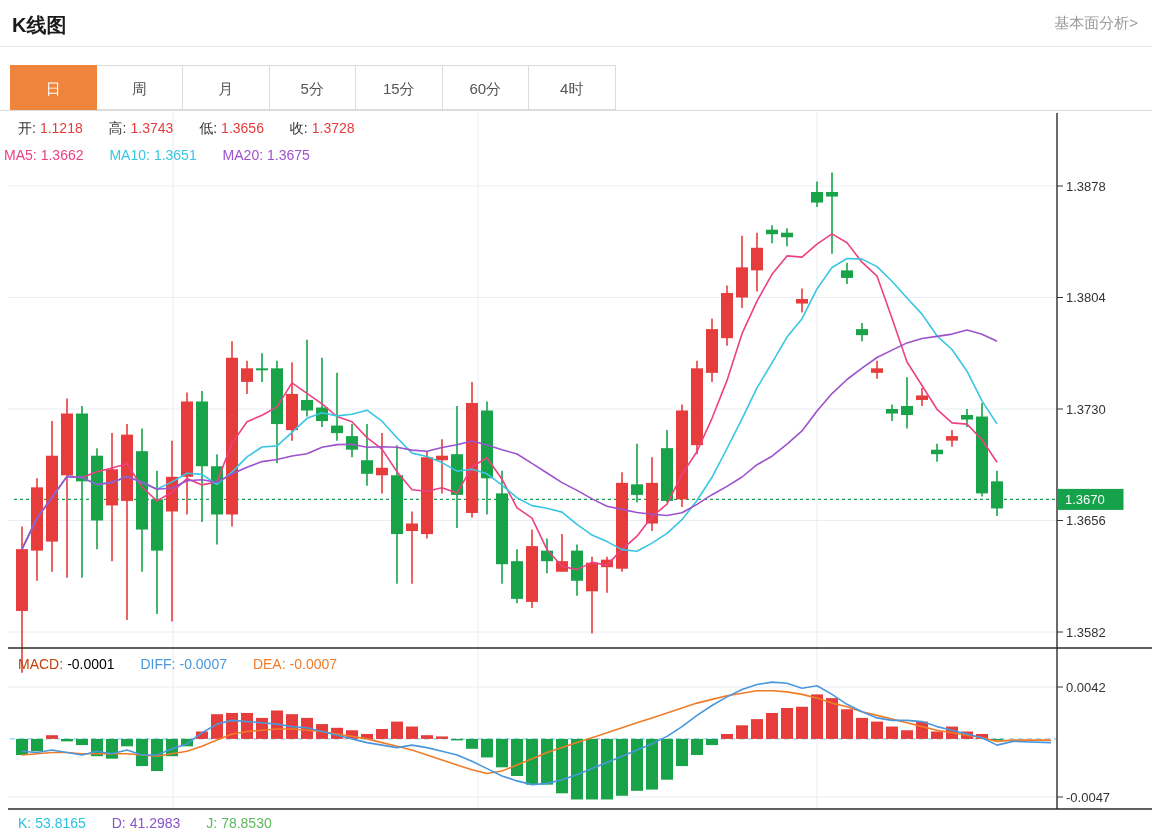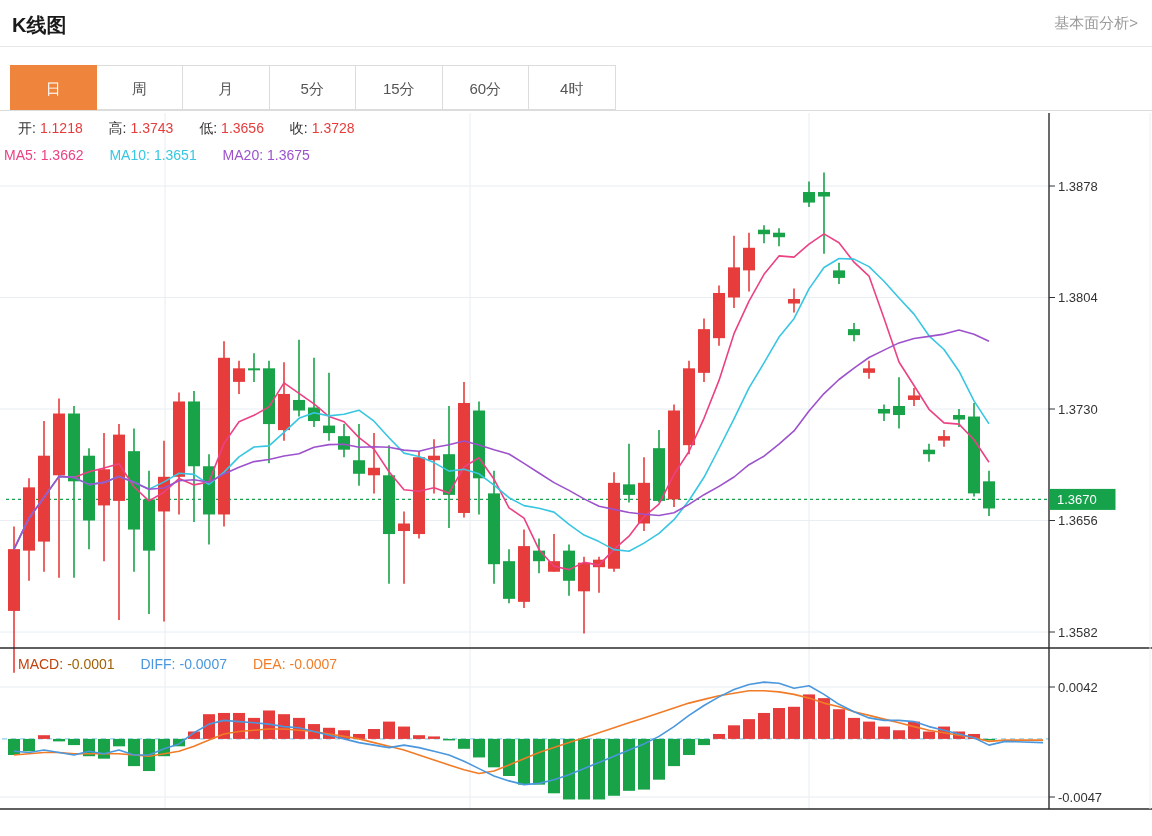--- a/index.html
+++ b/index.html
@@ -11,21 +11,21 @@
   .tabs-underline{position:absolute;left:0;top:110px;width:1152px;height:1px;background:#dcdcdc;}
   .tabs{position:absolute;left:10px;top:65px;height:45px;display:flex;}
   .tab{width:86.5px;height:45px;line-height:45px;text-align:center;font-size:15px;color:#555;
        background:#fff;border:1px solid #dcdcdc;border-left:none;box-sizing:border-box;cursor:pointer;}
   .tab:first-child{border-left:1px solid #dcdcdc;}
   .tab.active{background:#ef853c;color:#fff;border-color:#ef853c;}
   .legend-row{position:absolute;font-size:14px;white-space:nowrap;}
   .legend-row span{margin-right:4px;}
   .legend-row .gap{display:inline-block;width:14px;}
   .lbl{color:#333;}
-  #chart-wrap{position:absolute;left:0;top:113px;width:956px;height:723px;}
+  #chart-wrap{position:absolute;left:8px;top:113px;width:956px;height:723px;}
 </style>
 </head>
 <body>
 <div id="app">
 
   <div class="page-title">K线图</div>
   <div class="top-link">基本面分析&gt;</div>
   <div class="header-divider"></div>
 
   <div class="tabs-underline"></div>
@@ -284,18 +284,23 @@
     <span class="lbl">高:</span><span style="color:#e63c3c">1.3743</span><span class="gap"></span>
     <span class="lbl">低:</span><span style="color:#e63c3c">1.3656</span><span class="gap"></span>
     <span class="lbl">收:</span><span style="color:#e63c3c">1.3728</span>
   </div>
   <div class="legend-row" style="left:4px;top:147px;">
     <span style="color:#ec4184">MA5:</span><span style="color:#ec4184">1.3662</span><span class="gap"></span>
     <span style="color:#38c6e3">MA10:</span><span style="color:#38c6e3">1.3651</span><span class="gap"></span>
     <span style="color:#9d52cc">MA20:</span><span style="color:#9d52cc">1.3675</span>
   </div>
   <div class="legend-row" style="left:18px;top:656px;">
-    <span style="color:#c2410c">MACD:</span><span style="color:#a16207">-0.0001</span><span class="gap"></span>
+    <span style="color:#c2410c">MACD:</span><span style="color:#000000">-0.0001</span><span class="gap"></span>
     <span style="color:#4a97dd">DIFF:</span><span style="color:#4a97dd">-0.0007</span><span class="gap"></span>
     <span style="color:#f07c28">DEA:</span><span style="color:#f07c28">-0.0007</span>
   </div>
+  <div class="legend-row" style="left:18px;top:815px;">
+    <span style="color:#2cc1dd">K:</span><span style="color:#2cc1dd">53.8165</span><span class="gap"></span>
+    <span style="color:#8a53c9">D:</span><span style="color:#8a53c9">41.2983</span><span class="gap"></span>
+    <span style="color:#5cb85c">J:</span><span style="color:#5cb85c">78.8530</span>
+  </div>
 
 </div>
 
 </body></html>

